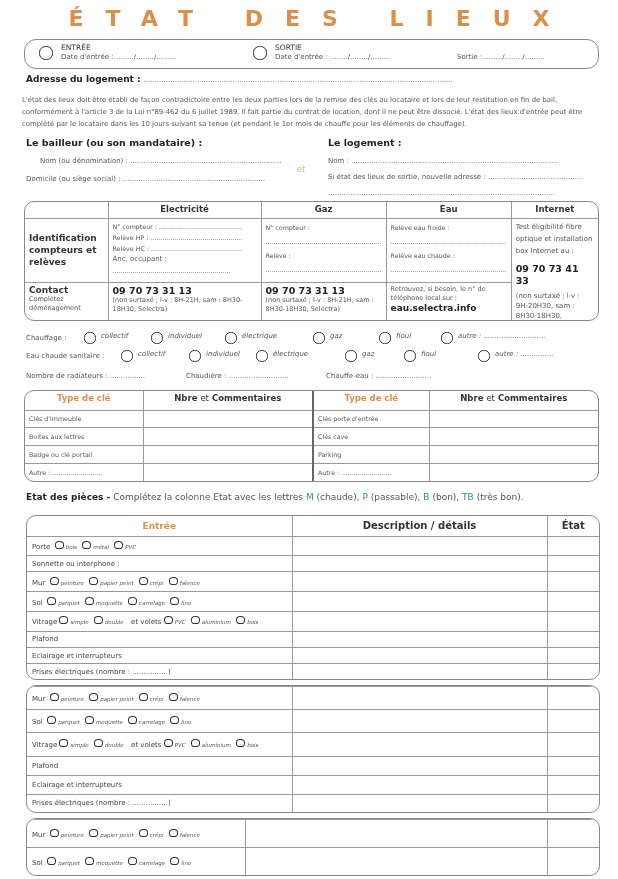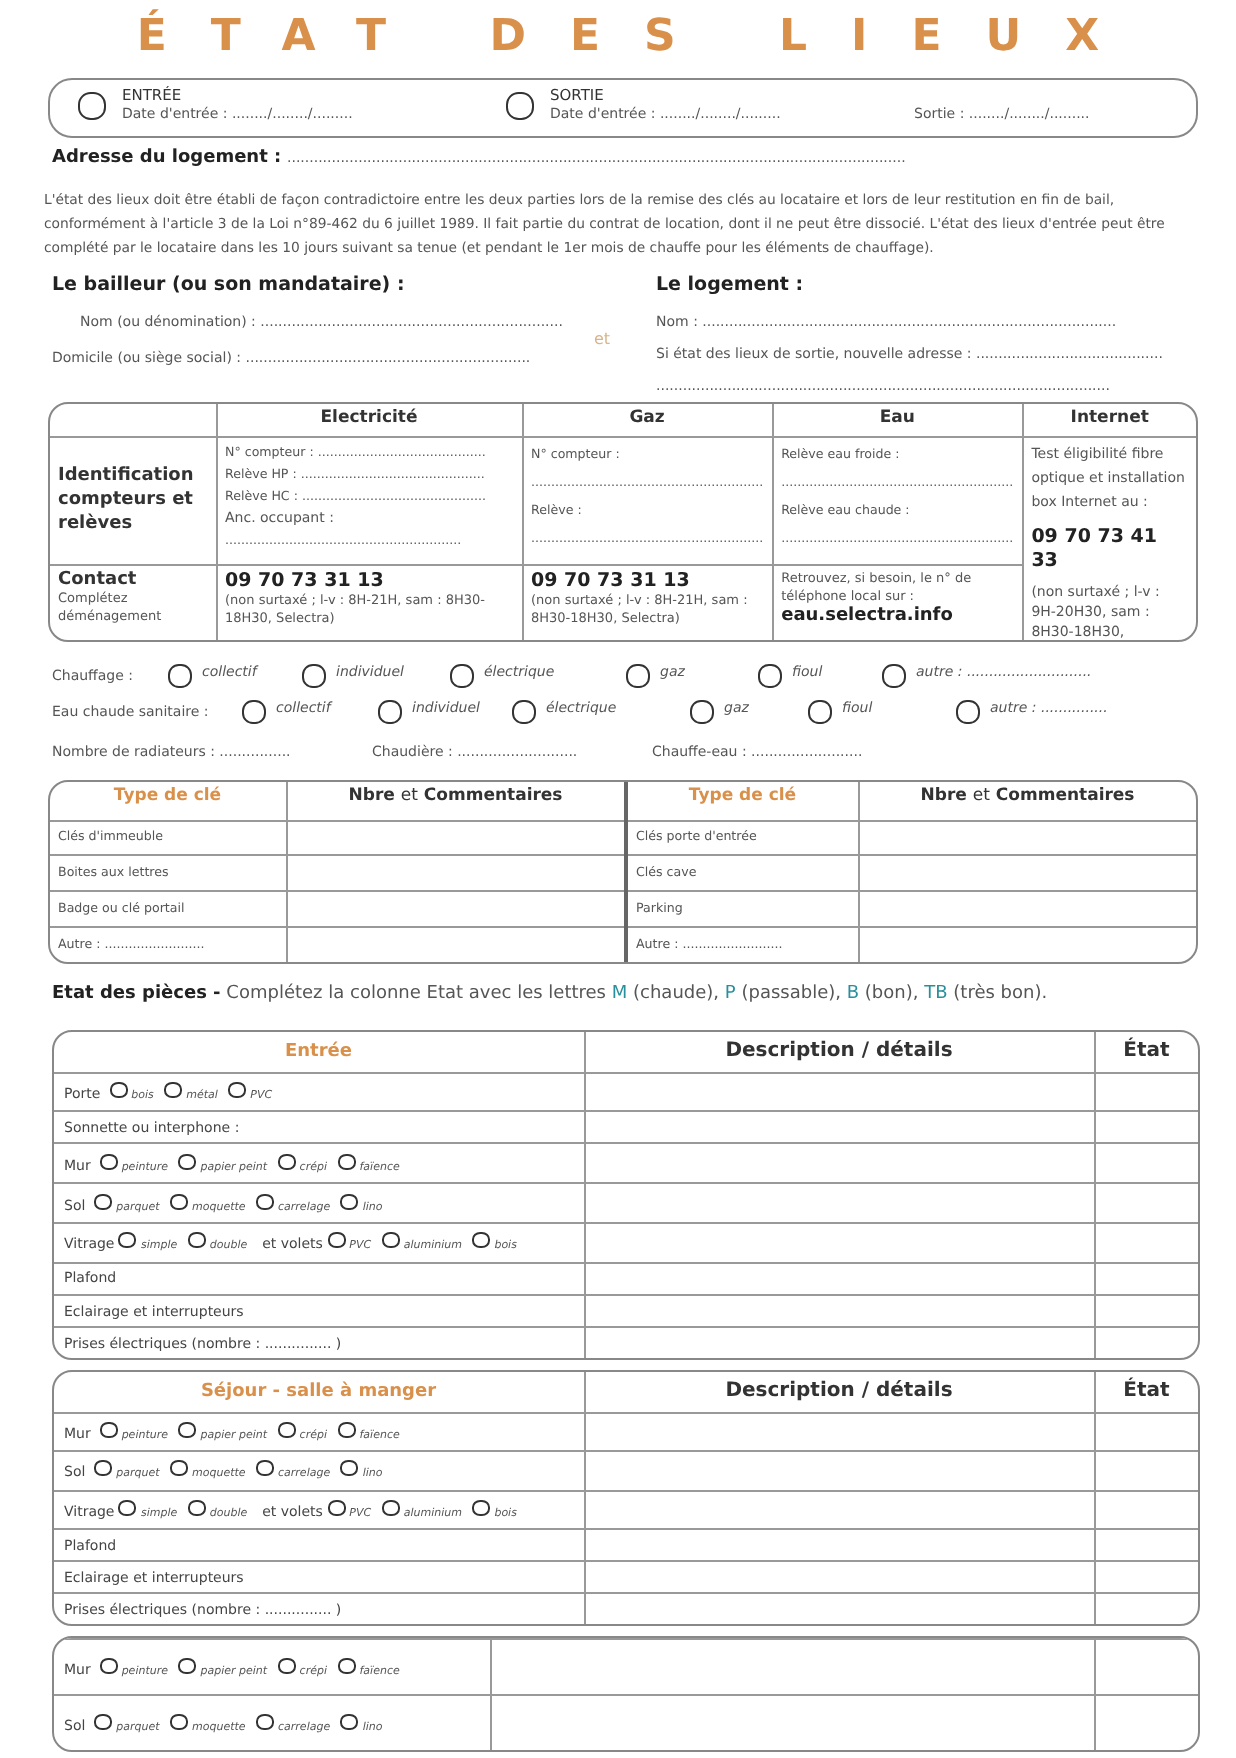--- a/index.html
+++ b/index.html
@@ -348,25 +348,20 @@
 </div>
 
 <div class="grid-table room-table" style="left:26px; top:685px; width:574px; height:128px;">
   <table>
     <colgroup>
         <col style="width:265px">
         <col style="width:255px">
         <col>
       </colgroup>
     <tbody>
-        <tr style="height:20px;">
-      <td class="rname" style="border-top:none;border-left:none;">Séjour - salle à manger</td>
-      <td class="desc-h" style="border-top:none;">Description / détails</td>
-      <td class="desc-h" style="border-top:none;border-right:none;">État</td>
-    </tr>
     <tr>
       <td style="border-left:none;"><span>Mur</span>&nbsp;
         <span class="ring sm"></span><span class="ital">peinture</span>
         <span class="ring sm"></span><span class="ital">papier peint</span>
         <span class="ring sm"></span><span class="ital">crépi</span>
         <span class="ring sm"></span><span class="ital">faïence</span>
       </td>
       <td></td>
           <td style="border-right:none;"></td>
     </tr>

